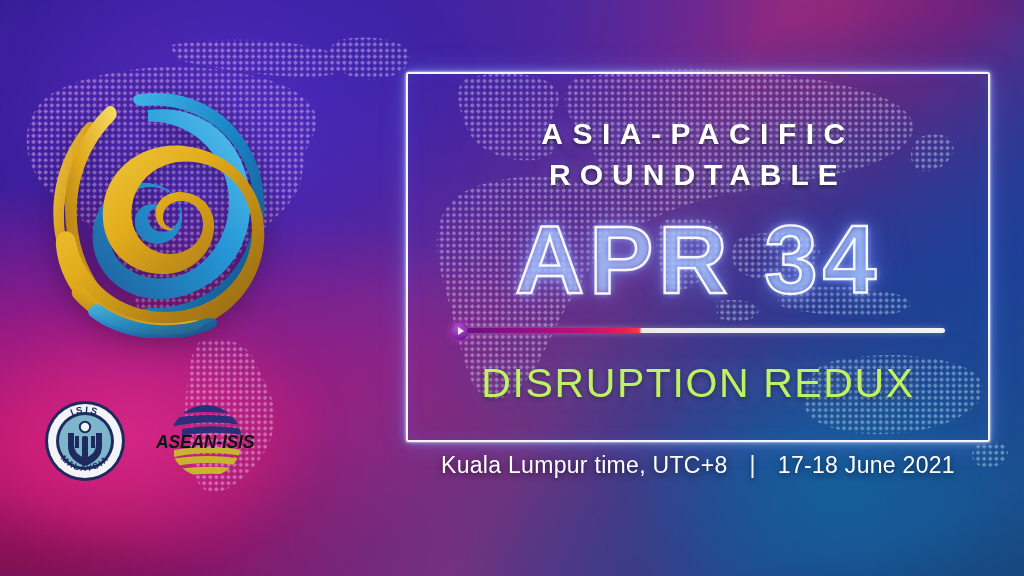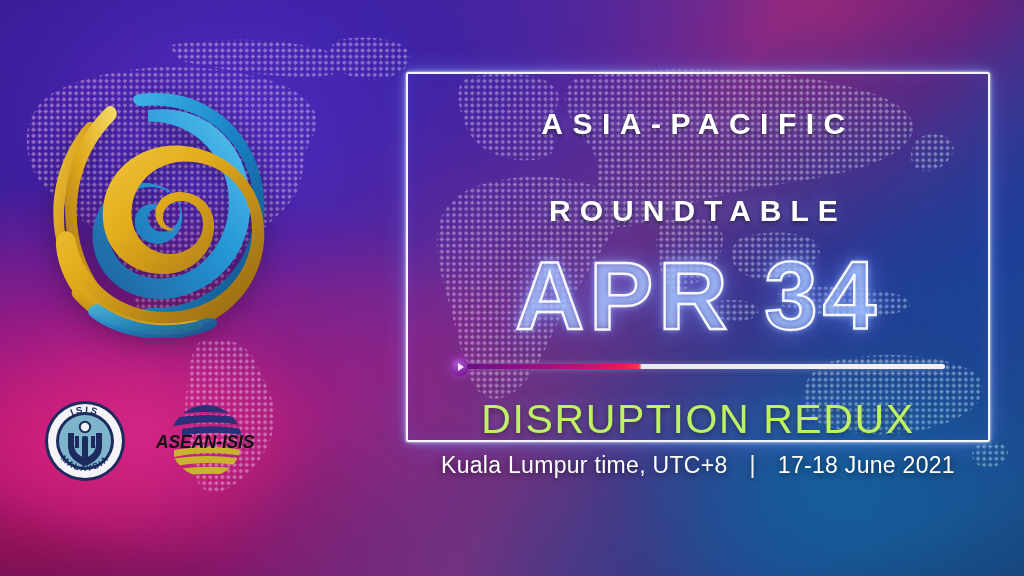--- a/index.html
+++ b/index.html
@@ -90,34 +90,34 @@
       0 0 10px rgba(150,190,255,.60),
       0 0 24px rgba(110,130,255,.38),
       inset 0 0 16px rgba(90,120,255,.16);
     pointer-events:none;
   }
 
   
   .content{
     position:absolute; left:406px; top:72px; width:584px; height:370px;
     display:flex; flex-direction:column; align-items:center;
-    padding-top:32px;
+    padding-top:42px;
   }
 
   .kicker{
     color:#fff;
     font-weight:700;
     font-size:30px;
     letter-spacing:9.5px;
     line-height:1.36;
     text-align:center;
     text-shadow:0 2px 5px rgba(0,0,0,.55), 0 0 16px rgba(150,180,255,.45);
     white-space:nowrap;
   }
-  .kicker.l2{ letter-spacing:9px;margin-top:46px; }
+  .kicker.l2{ letter-spacing:9px; }
 
   .apr{
     margin-top:16px;
     font-size:96px;
     font-weight:700;
     letter-spacing:5px;
     line-height:1.0;
     color:transparent;
     -webkit-text-stroke:2.4px rgba(255,255,255,.93);
     text-shadow:

